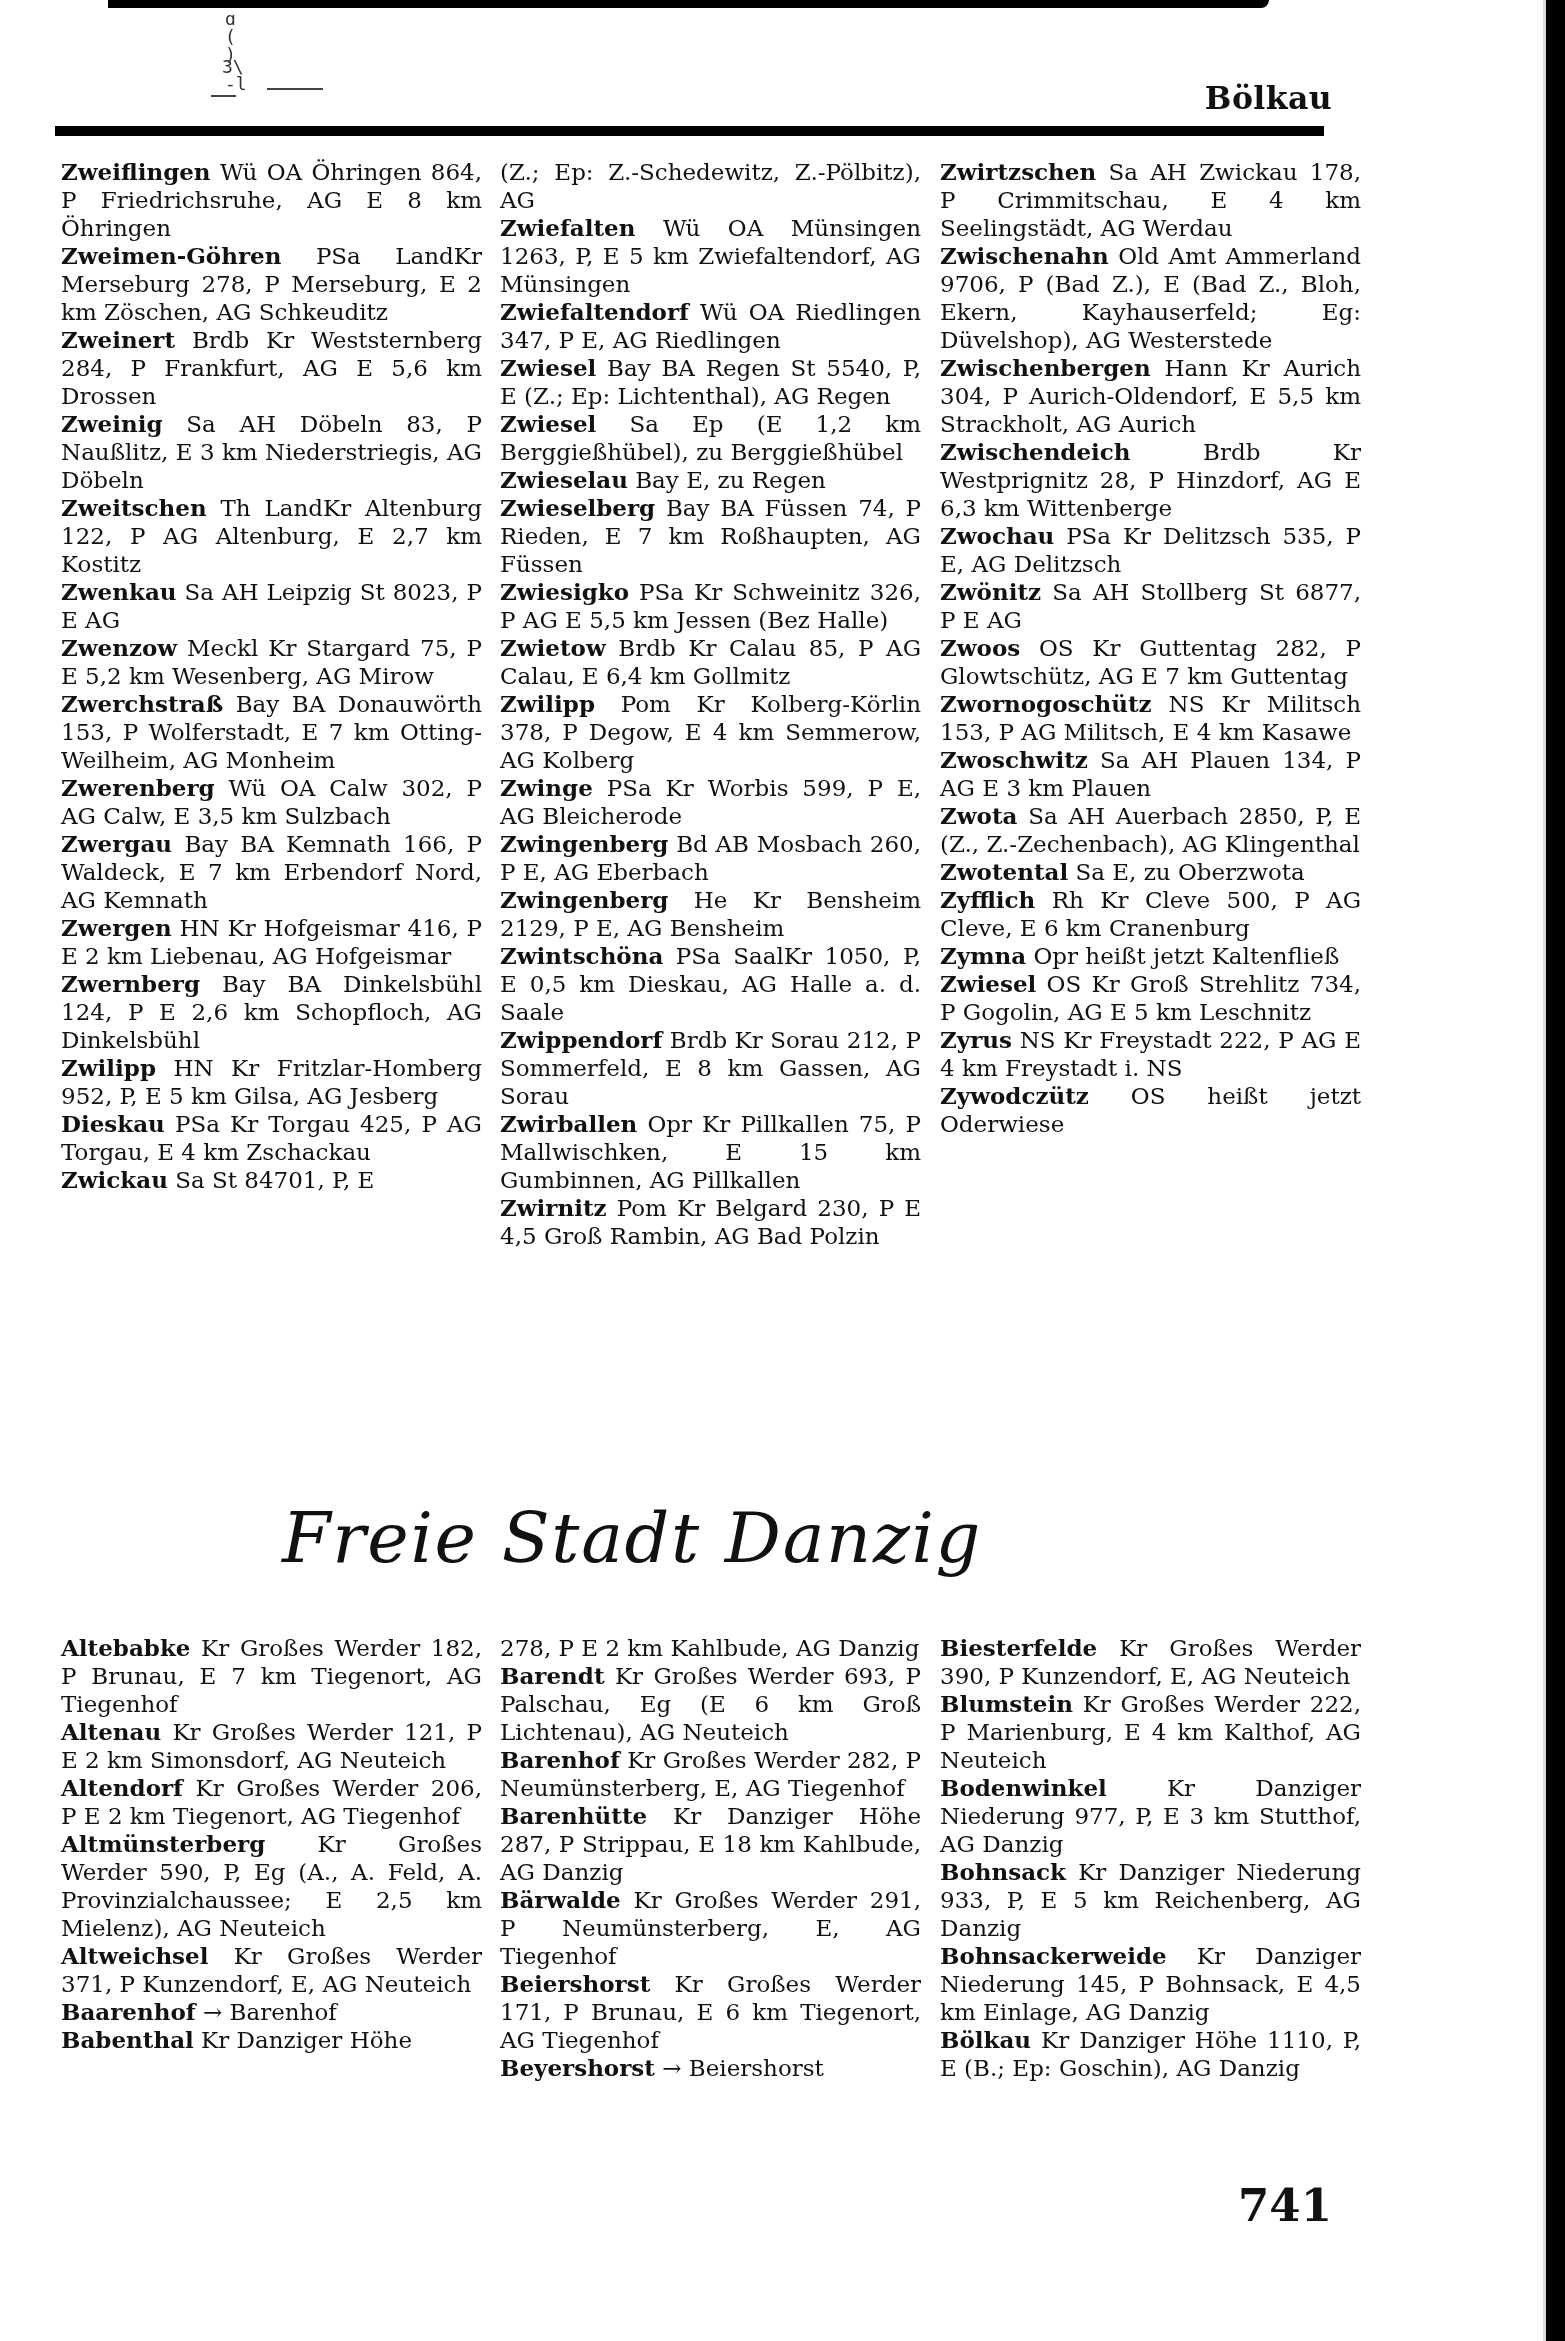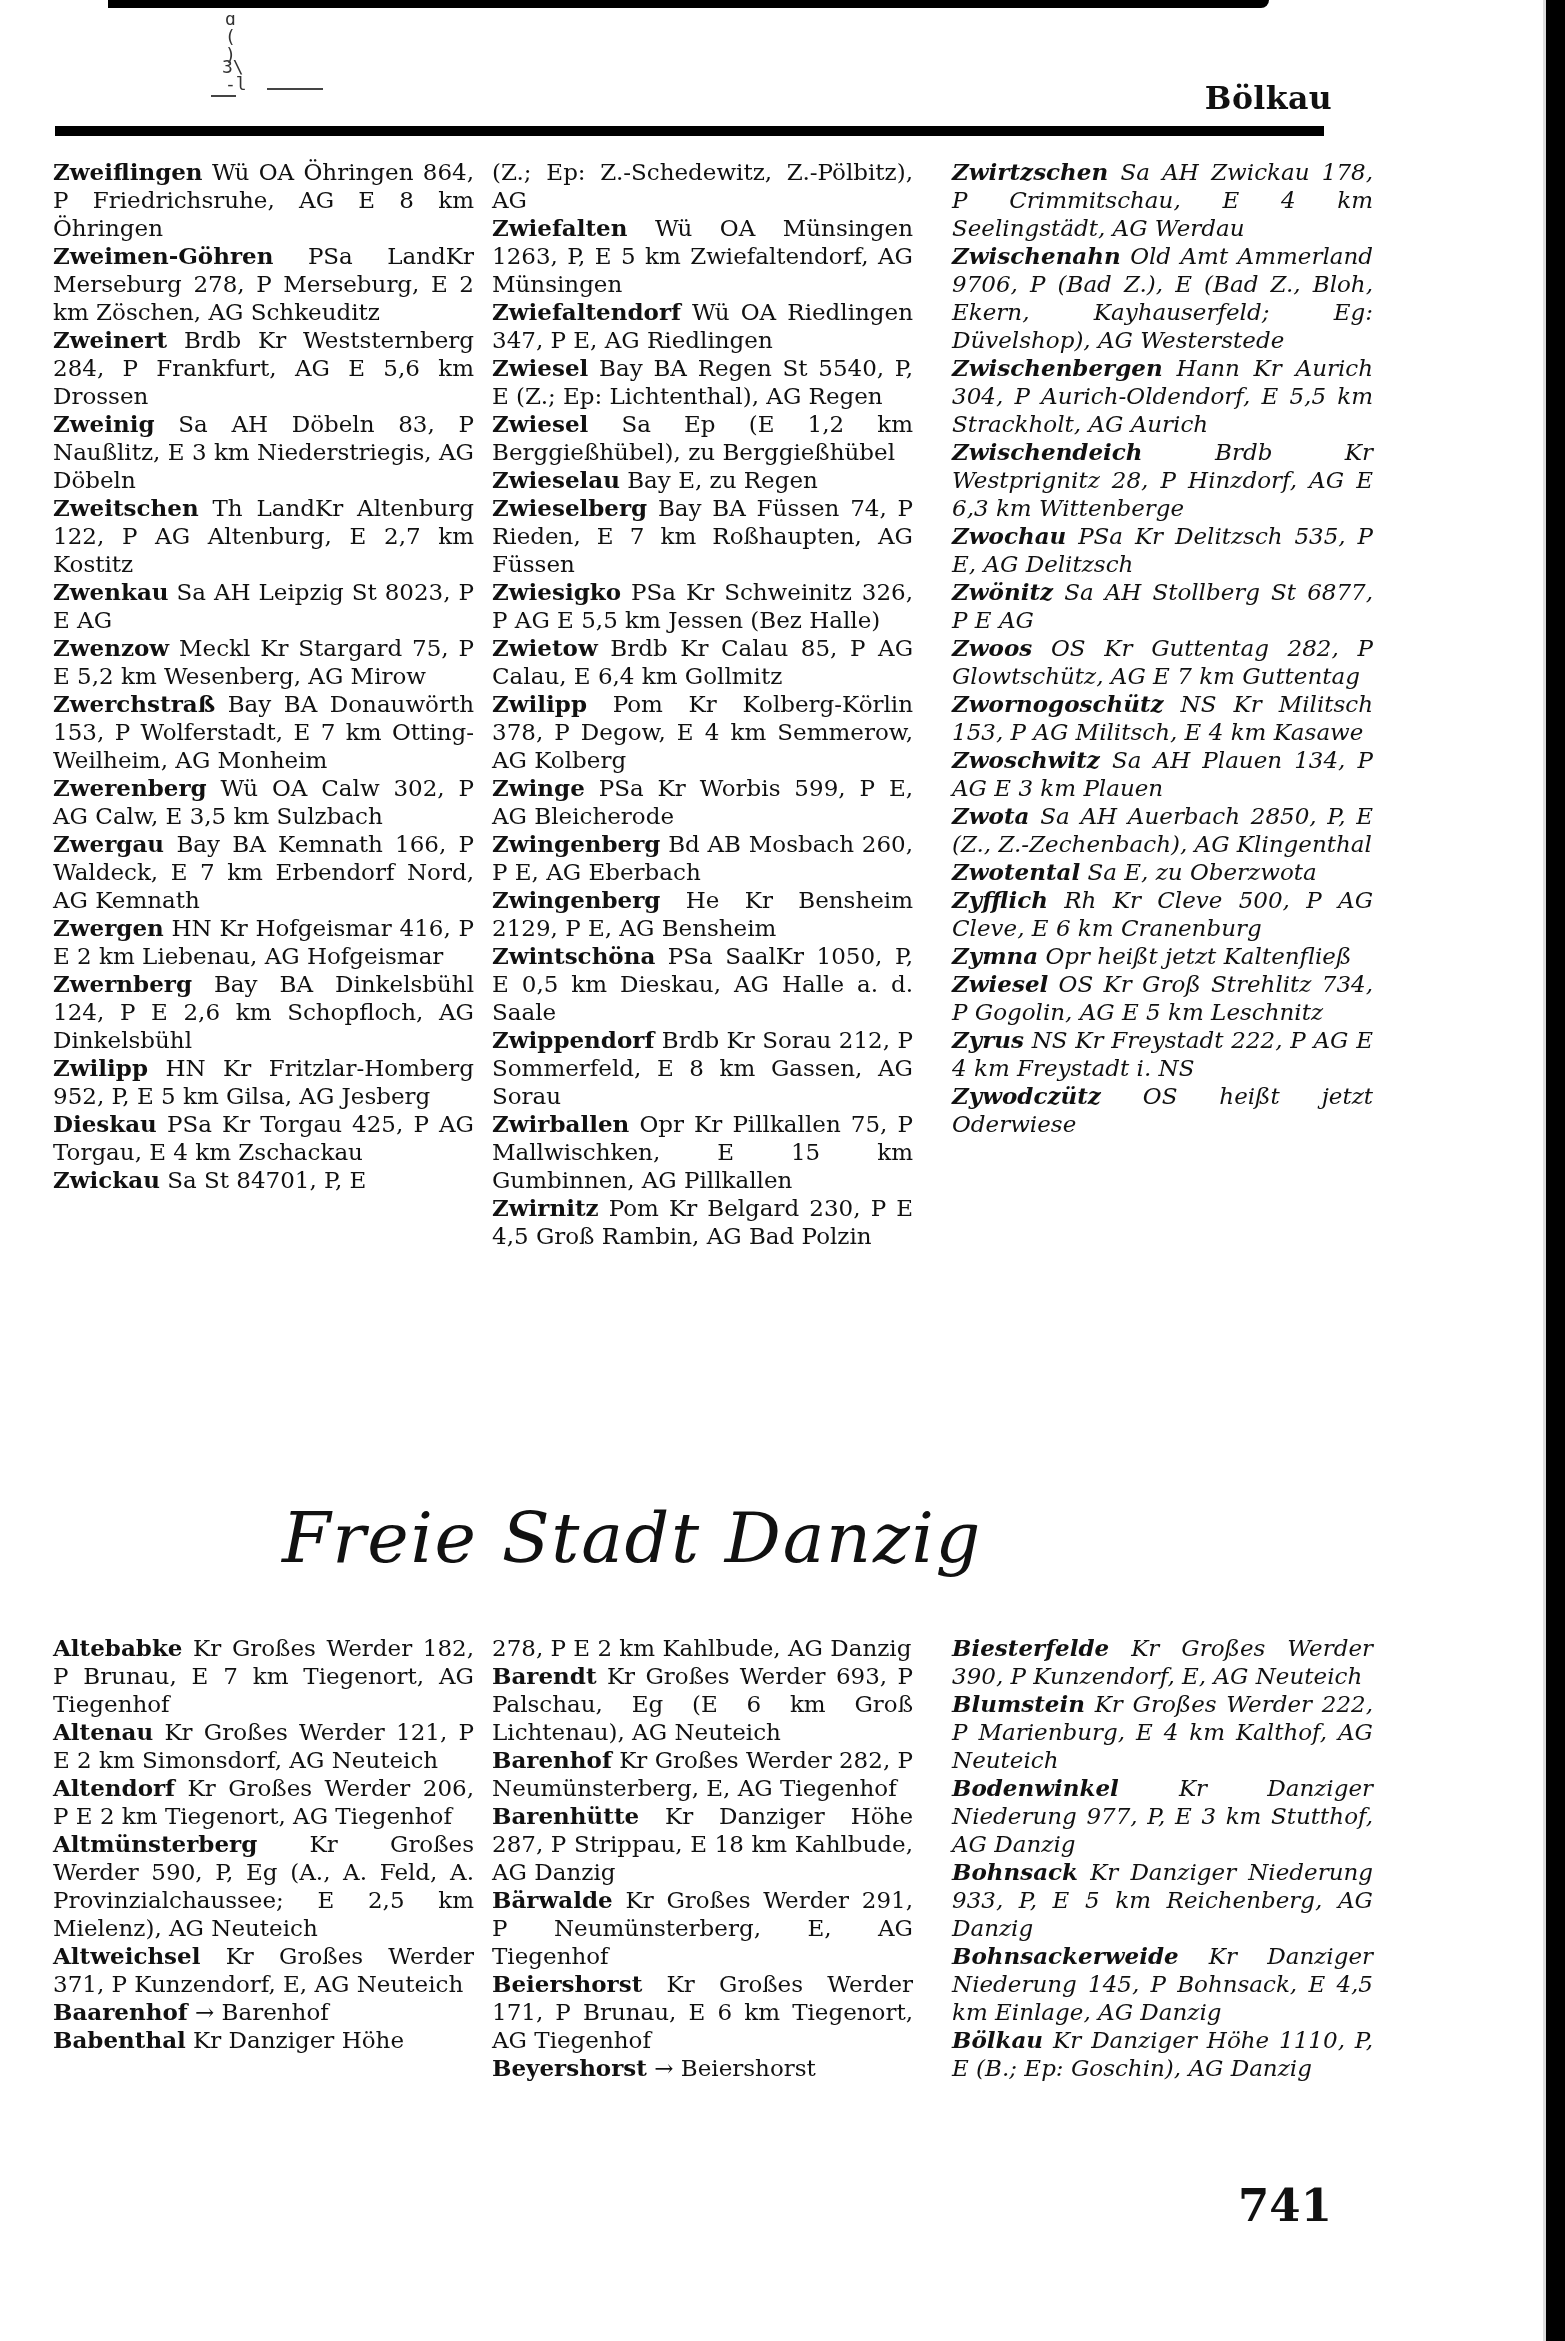--- a/index.html
+++ b/index.html
@@ -11,24 +11,24 @@
   .scan-edge-right { position: absolute; right: 0; top: 0; width: 21.6px; height: 2342px; background: #000; }
   .scan-edge-right-inner { position: absolute; right: 20px; top: 0; width: 3.3px; height: 2342px; background: #ddd; }
   .margin-marks { position: absolute; left: 149px; top: 8.3px; width: 216px; height: 100px;
                   font-family: "DejaVu Sans Mono", monospace; font-size: 18px; color: #333; }
   .margin-marks .mk { position: absolute; }
   .margin-line { position: absolute; height: 1.7px; background: #444; }
   .running-head { position: absolute; right: 234px; top: 79px; font-size: 31.5px; font-weight: bold;
                   font-family: "DejaVu Serif", serif; letter-spacing: 0.4px; }
   .rule { position: absolute; left: 55px; top: 126px; width: 1269px; height: 10px; background: #000; }
   .col { position: absolute; width: 421px; font-size: 23px; line-height: 28px;
-         text-align: justify; hyphens: manual; }
+         text-align: justify; hyphens: manual; margin-left: 8px; }
   .col1 { left: 53px; }
   .col2 { left: 492px; }
-  .col3 { left: 952px; font-style: italic; }
+  .col3 { left: 932px; }
   .top-cols .col { top: 158px; }
   .bottom-cols .col { top: 1634px; }
   .entry { margin: 0; padding: 0; }
   .entry .hw { font-weight: bold; font-family: "DejaVu Serif", serif; }
   .entry .cont { }
   .section-title { position: absolute; left: 0; width: 1480px; top: 1497px; text-align: center;
                    font-family: "DejaVu Serif", serif; font-style: italic; font-size: 70px;
                    letter-spacing: 1.7px; }
   .section-title span { position: relative; left: -108px; }
   .page-number { position: absolute; right: 234px; top: 2179px; font-size: 45px; font-weight: bold;

